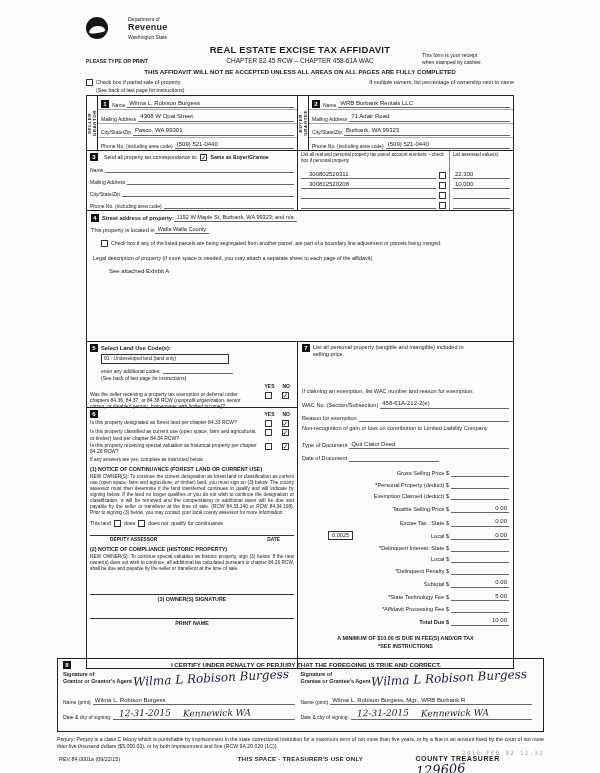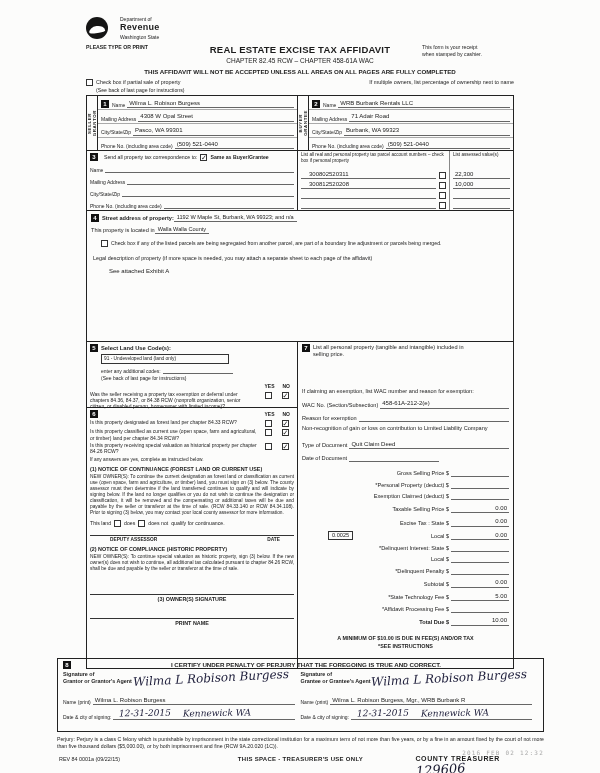--- a/index.html
+++ b/index.html
@@ -8,32 +8,32 @@
     position: relative; width: 600px; height: 773px; overflow: hidden;
     background: #fcfcfb; color: #1c1c1c;
     font-family: "Liberation Sans", sans-serif; font-size: 6px; line-height: 1.25;
   }
   .b { font-weight: bold; }
   .main { position: absolute; left: 86px; top: 12px; width: 428px; }
   .bottom { position: absolute; left: 57px; top: 658px; width: 487px; }
 
   
   .hdr-row1 { display: flex; align-items: center; height: 32px; }
-  .logo-wrap { display: flex; align-items: center; gap: 12px; }
+  .logo-wrap { display: flex; align-items: center; gap: 20px; }
   .logo-circle {
     width: 22px; height: 22px; border-radius: 50%; background: #151515; position: relative; flex: none;
   }
   .logo-circle::after {
     content: ""; position: absolute; left: 3px; top: 9px; width: 16px; height: 7px;
     background: #fff; border-radius: 50% 50% 40% 40% / 80% 80% 20% 20%; transform: rotate(-8deg);
   }
   .lt1 { font-size: 5px; }
   .lt2 { font-size: 9px; font-weight: bold; letter-spacing: 0.3px; }
   .lt3 { font-size: 5px; }
-  .hdr-row2 { display: flex; }
+  .hdr-row2 { display: flex; align-items: flex-end; }
   .please { width: 92px; font-size: 5.2px; font-weight: bold; padding-bottom: 1px; }
   .title-block { flex: 1; text-align: center; }
   .title { font-size: 9.5px; font-weight: bold; letter-spacing: 0.2px; }
   .chapter { font-size: 6.5px; margin-top: 1px; }
   .receipt { width: 92px; font-size: 5.2px; text-align: left; white-space: pre-line; }
   .warning { text-align: center; font-size: 6.2px; font-weight: bold; margin-top: 3px; }
   .partial-row { display: flex; align-items: center; gap: 3px; margin-top: 3px; font-size: 5.4px; }
   .partial-row .spacer { flex: 1; }
   .seeback-top { font-size: 5.2px; margin: 1px 0 2px 10px; }
 

